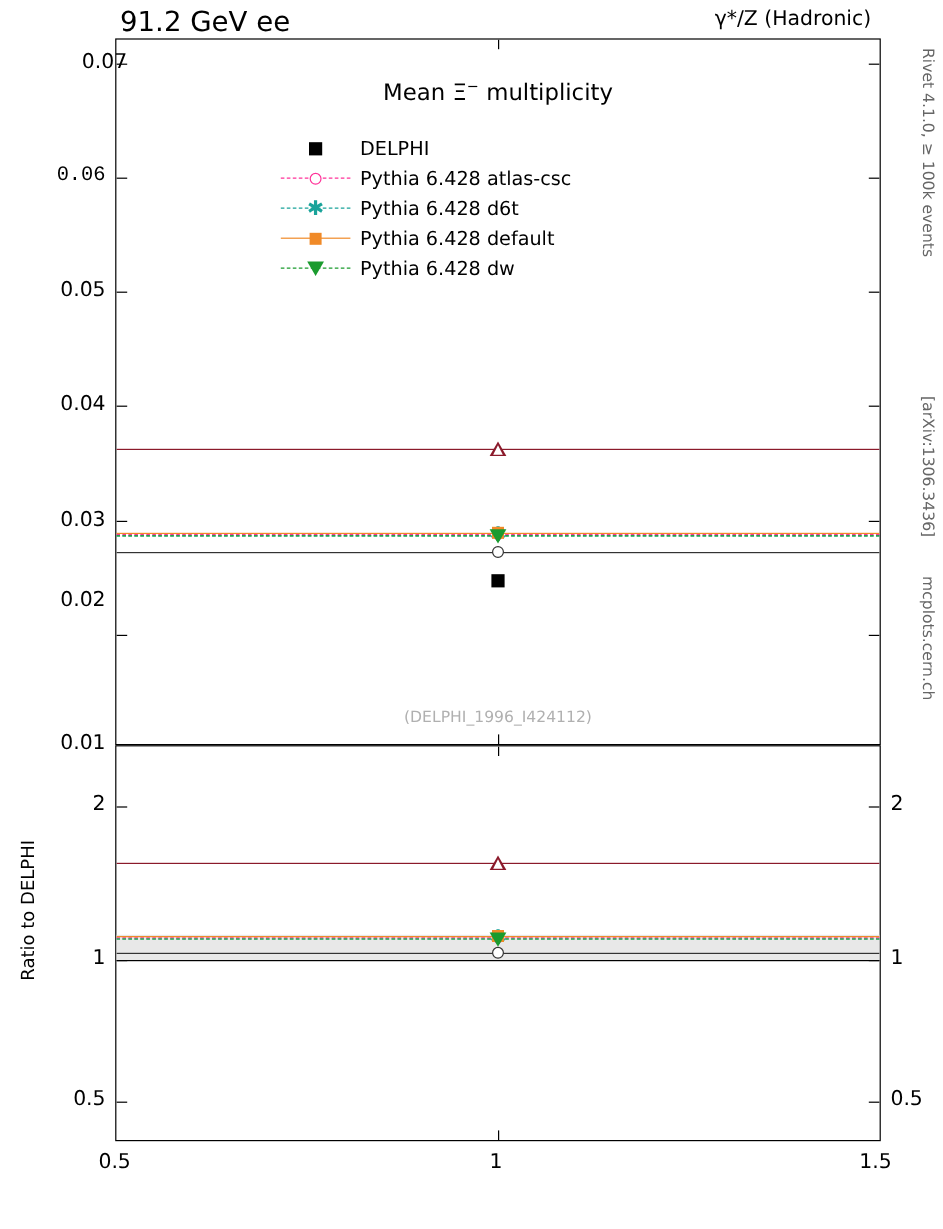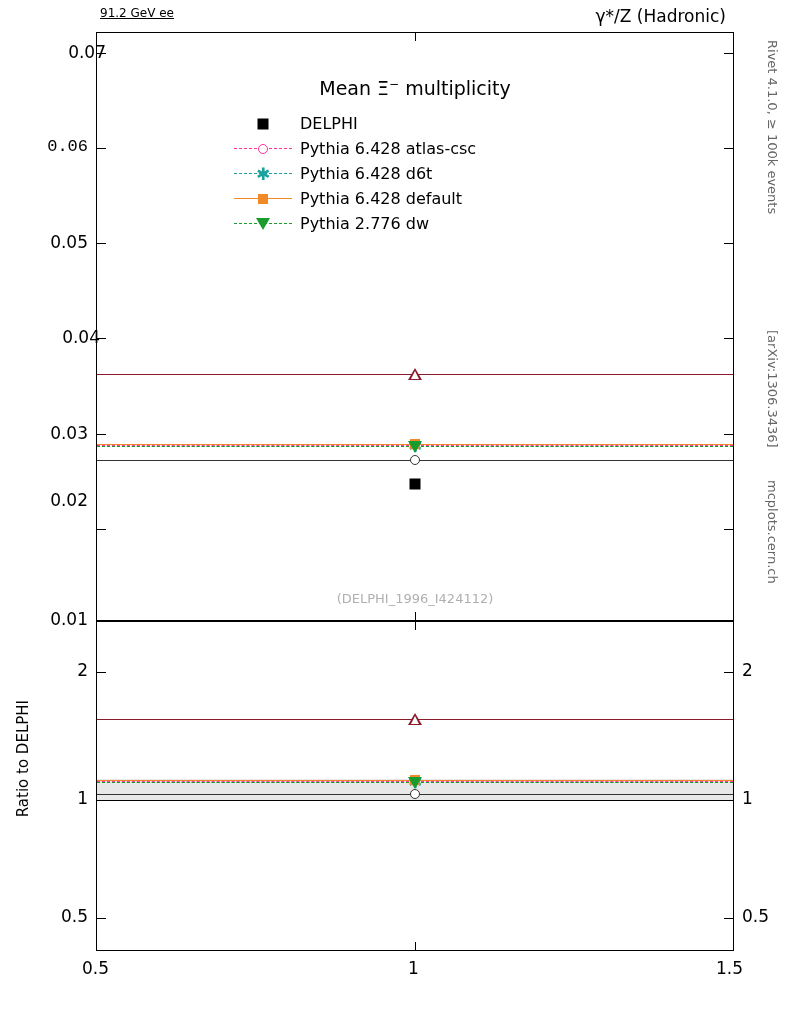--- a/index.html
+++ b/index.html
@@ -18,22 +18,21 @@
   .root {
     position: relative;
     width: 786px;
     height: 1024px;
   }
   
   .hdr-left {
     position: absolute;
     left: 100px;
     top: 6px;
-    font-size: 12px;
-    text-decoration: underline;
+    font-size: 23px;
   }
   .hdr-right {
     position: absolute;
     right: 60px;
     top: 6px;
     font-size: 17px;
   }
   
   .vert {
     position: absolute;
@@ -71,21 +70,20 @@
     left: 0; top: 0; right: 0; bottom: 0;
     overflow: hidden;
   }
   
   .plot-title {
     position: absolute;
     width: 100%;
     top: 32px;
     text-align: center;
     font-size: 19px;
-    margin-top: 12px;
   }
   .plot-title sup { font-size: 12px; vertical-align: super; }
   
   .watermark {
     position: absolute;
     width: 100%;
     top: 558px;
     text-align: center;
     font-size: 13px;
     color: #b0b0b0;
@@ -284,21 +282,21 @@
             <span class="lsym-line" style="border-top-color:#f08a28;"></span>
             <span class="lsym-mark m-square-fill"></span>
           </span>
           <span class="legend-text">Pythia 6.428 default</span>
         </div>
         <div class="legend-row">
           <span class="legend-sym">
             <span class="lsym-line" style="border-top-color:#1a9b2e; border-top-style:dashed;"></span>
             <span class="lsym-mark m-tri-down-fill"></span>
           </span>
-          <span class="legend-text">Pythia 2.776 dw</span>
+          <span class="legend-text">Pythia 6.428 dw</span>
         </div>
       </div>
 
       <div class="watermark">(DELPHI_1996_I424112)</div>
 
       <div class="tickmark" style="left:0; top:20px; width:9px; height:1px;"></div>
       <div class="tickmark" style="left:0; top:115px; width:9px; height:1px;"></div>
       <div class="tickmark" style="left:0; top:210px; width:9px; height:1px;"></div>
       <div class="tickmark" style="left:0; top:305px; width:9px; height:1px;"></div>
       <div class="tickmark" style="left:0; top:401px; width:9px; height:1px;"></div>
@@ -311,21 +309,21 @@
       <div class="tickmark" style="right:0; top:401px; width:9px; height:1px;"></div>
       <div class="tickmark" style="right:0; top:496px; width:9px; height:1px;"></div>
       <div class="tickmark" style="left:50%; top:0; width:1px; height:8px;"></div>
       <div class="tickmark" style="left:50%; bottom:0; width:1px; height:8px;"></div>
     </div>
   </div>
 
   <div class="tick-label ylabel-left" style="left:0; width:88px; top:42px;margin-left:18px;">0.07</div>
   <div class="tick-label ylabel-left" style="left:0; width:88px; top:137px;font-family:Liberation Mono, monospace;">0.06</div>
   <div class="tick-label ylabel-left" style="left:0; width:88px; top:232px;">0.05</div>
-  <div class="tick-label ylabel-left" style="left:12px; width:88px; top:327px;text-align:right;">0.04</div>
+  <div class="tick-label ylabel-left" style="left:0; width:88px; top:327px;text-align:right;">0.04</div>
   <div class="tick-label ylabel-left" style="left:0; width:88px; top:423px;">0.03</div>
   <div class="tick-label ylabel-left" style="left:0; width:88px; top:490px;">0.02</div>
   <div class="tick-label ylabel-left" style="left:0; width:88px; top:609px;">0.01</div>
 
   <div class="frame" id="ratio-frame">
     <div class="plotarea">
 
       <div style="position:absolute; left:0; width:100%; top:157px; height:22px; background:#e8e8e8;"></div>
 
       <div class="series-line" style="top:178px; border-top:1.4px solid #000000;"></div>

